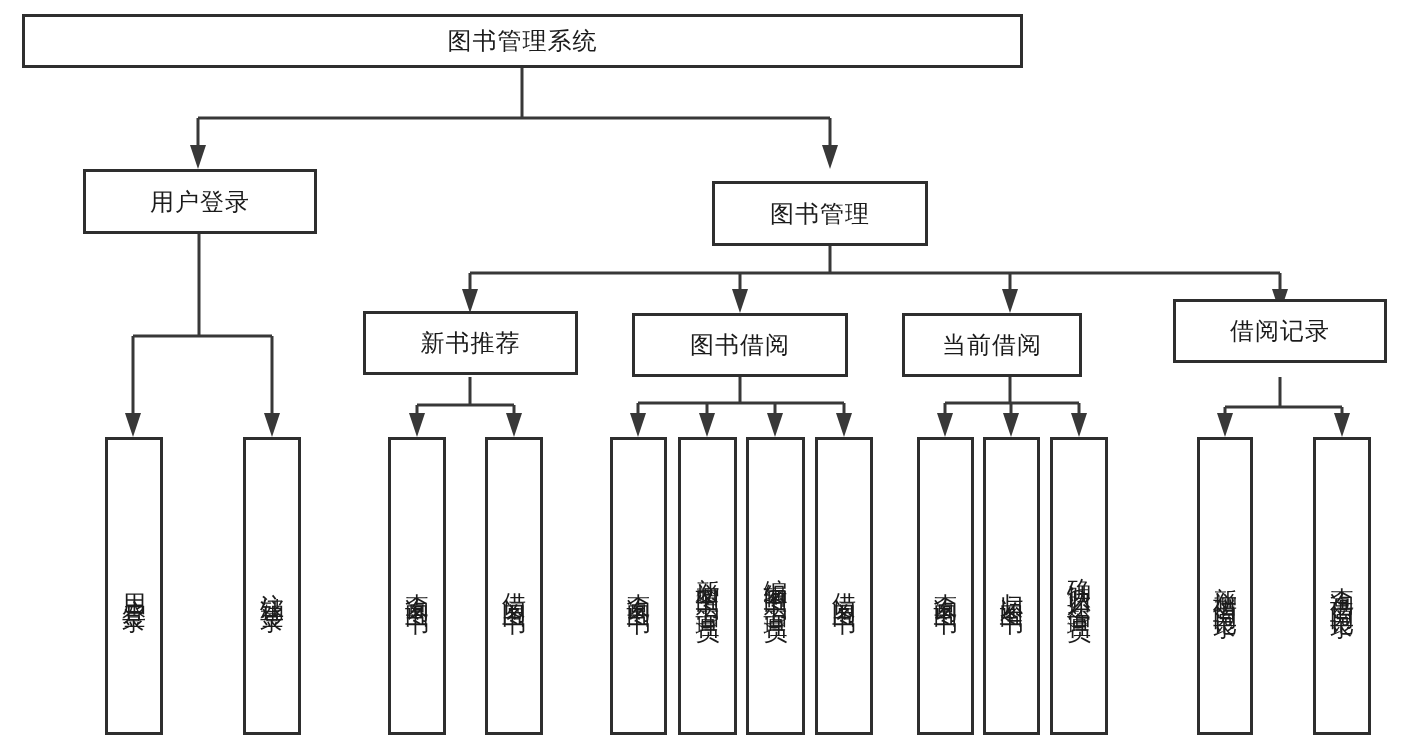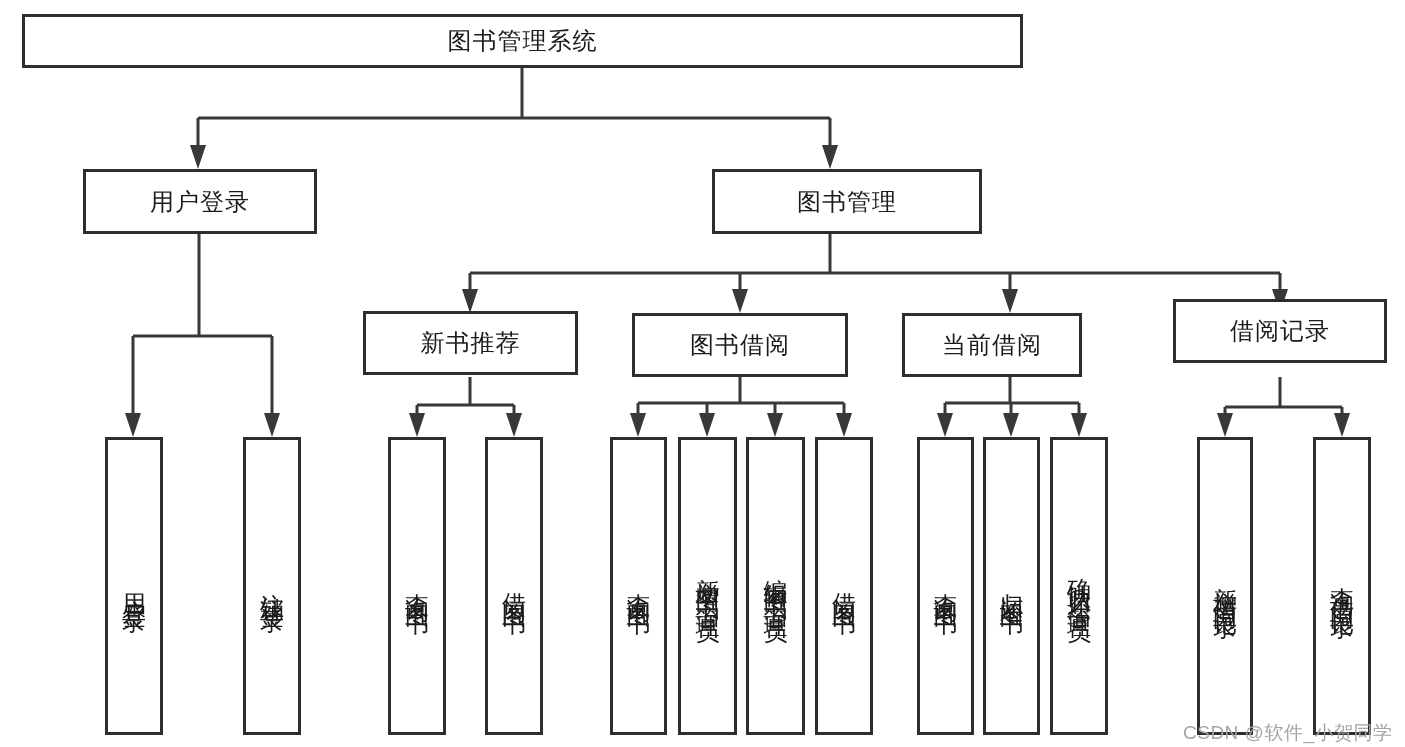--- a/index.html
+++ b/index.html
@@ -6,21 +6,21 @@
     margin: 0;
     padding: 0;
     background: #ffffff;
   }
   .canvas {
     position: relative;
     width: 1405px;
     height: 747px;
     background: #ffffff;
     overflow: hidden;
-    font-family: Liberation Sans, sans-serif;
+    font-family: Liberation Serif, serif;
   }
   .connectors {
     position: absolute;
     left: 0;
     top: 0;
     z-index: 1;
   }
   .box {
     position: absolute;
     box-sizing: border-box;
@@ -96,21 +96,21 @@
       <path d="M1011 437 l-8 -24 h16 z"></path>
       <path d="M1079 437 l-8 -24 h16 z"></path>
       <path d="M1225 437 l-8 -24 h16 z"></path>
       <path d="M1342 437 l-8 -24 h16 z"></path>
     </g>
   </svg>
 
   <div class="box h" style="left:22px;top:14px;width:1001px;height:54px">图书管理系统</div>
 
   <div class="box h" style="left:83px;top:169px;width:234px;height:65px">用户登录</div>
-  <div class="box h" style="left:712px;top:169px;width:270px;height:65px">图书管理</div>
+  <div class="box h" style="left:712px;top:181px;width:216px;height:65px">图书管理</div>
 
   <div class="box h" style="left:363px;top:311px;width:215px;height:64px">新书推荐</div>
   <div class="box h" style="left:632px;top:313px;width:216px;height:64px">图书借阅</div>
   <div class="box h" style="left:902px;top:313px;width:180px;height:64px">当前借阅</div>
   <div class="box h" style="left:1173px;top:299px;width:214px;height:64px">借阅记录</div>
 
   <div class="box v" style="left:105px;top:437px;width:58px;height:298px">用户登录</div>
   <div class="box v" style="left:243px;top:437px;width:58px;height:298px">注销登录</div>
 
   <div class="box v" style="left:388px;top:437px;width:58px;height:298px">查询图书</div>
@@ -121,15 +121,14 @@
   <div class="box v" style="left:746px;top:437px;width:59px;height:298px">编辑图书（管理员）</div>
   <div class="box v" style="left:815px;top:437px;width:58px;height:298px">借阅图书</div>
 
   <div class="box v" style="left:917px;top:437px;width:57px;height:298px">查询图书</div>
   <div class="box v" style="left:983px;top:437px;width:57px;height:298px">归还图书</div>
   <div class="box v" style="left:1050px;top:437px;width:58px;height:298px">确认归还（管理员）</div>
 
   <div class="box v" style="left:1197px;top:437px;width:56px;height:298px">新增借阅记录</div>
   <div class="box v" style="left:1313px;top:437px;width:58px;height:298px">查询借阅记录</div>
 
-  <div class="watermark">CSDN @软件_小贺同学</div>
 
 </div>
 
 </body></html>

